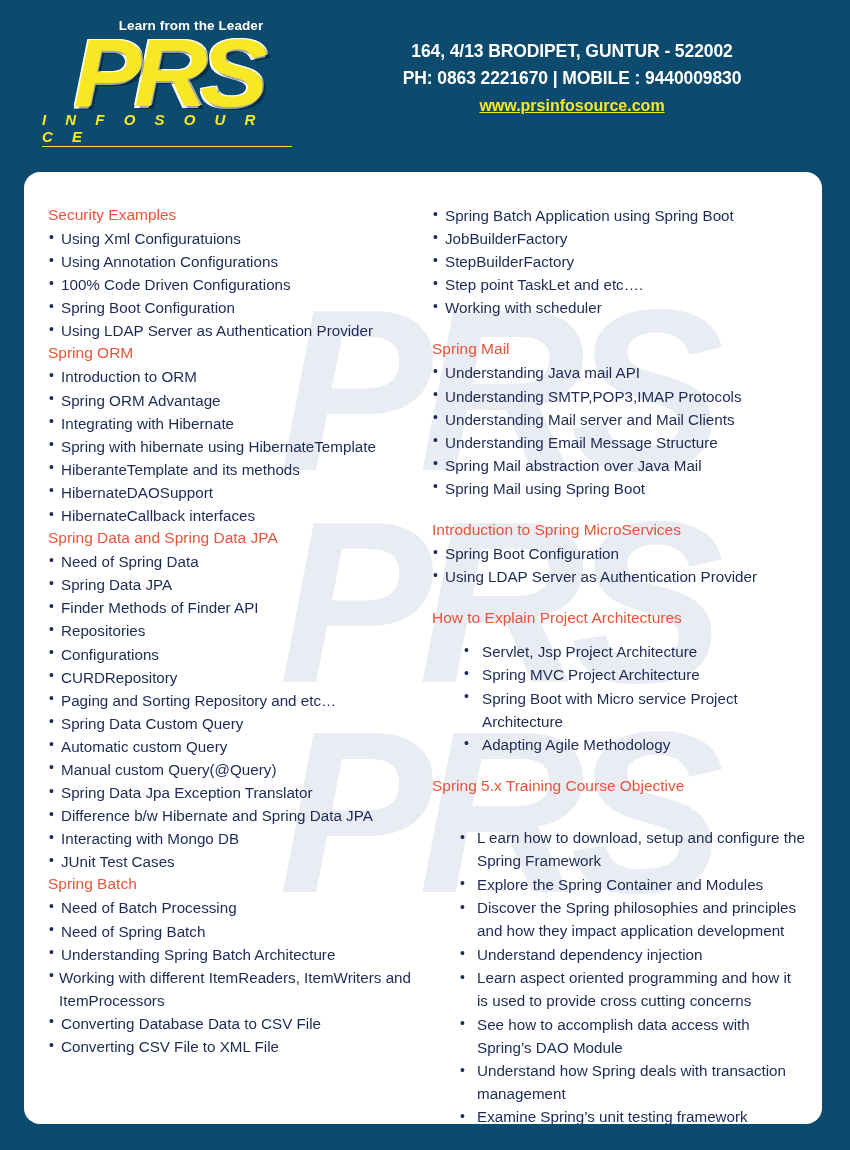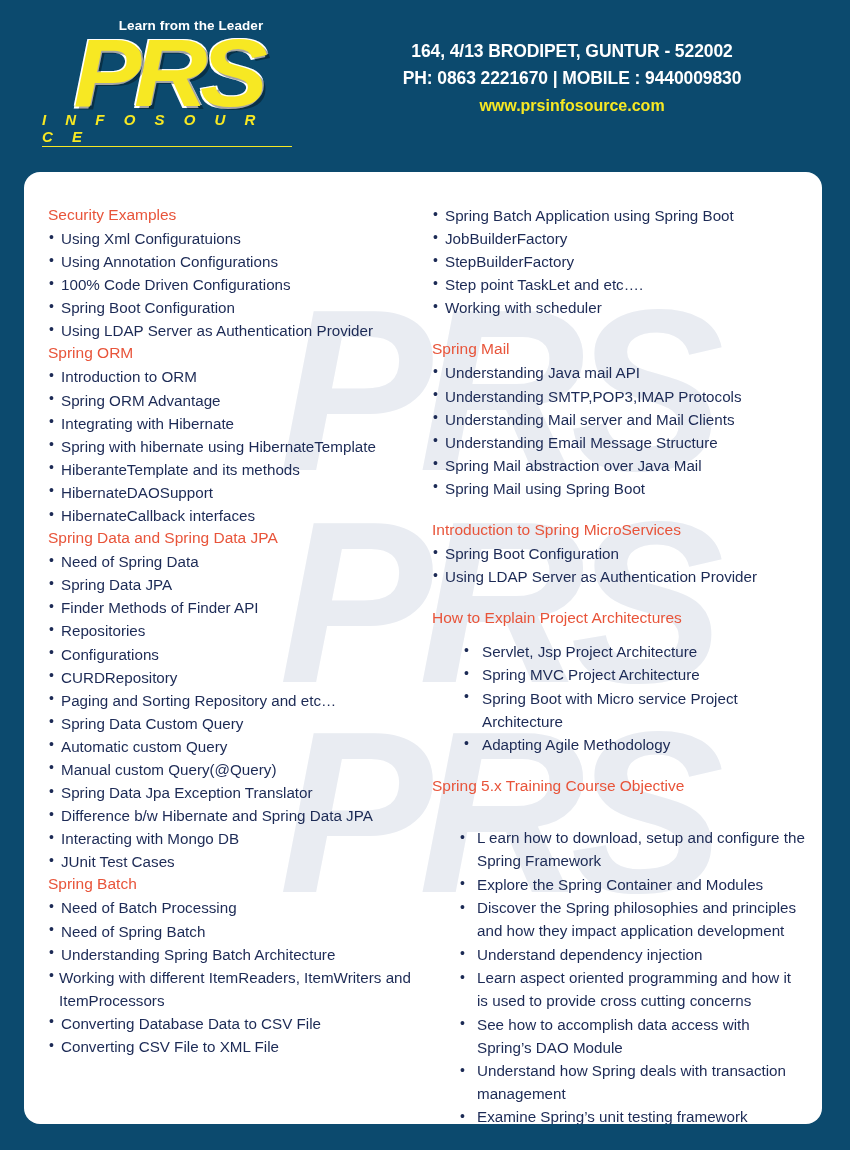--- a/index.html
+++ b/index.html
@@ -72,20 +72,21 @@
     font-weight:bold;
     line-height:1.52;
     letter-spacing:-0.1px;
   }
   .contact-web {
     color:#f7e823;
     font-size:16px;
     font-weight:bold;
     line-height:1.6;
     margin-top:2px;
+    text-decoration:underline;
   }
 
   
   .card {
     position:absolute;
     left:24px; top:172px;
     width:798px; height:952px;
     background:#ffffff;
     border-radius:16px;
     overflow:hidden;

